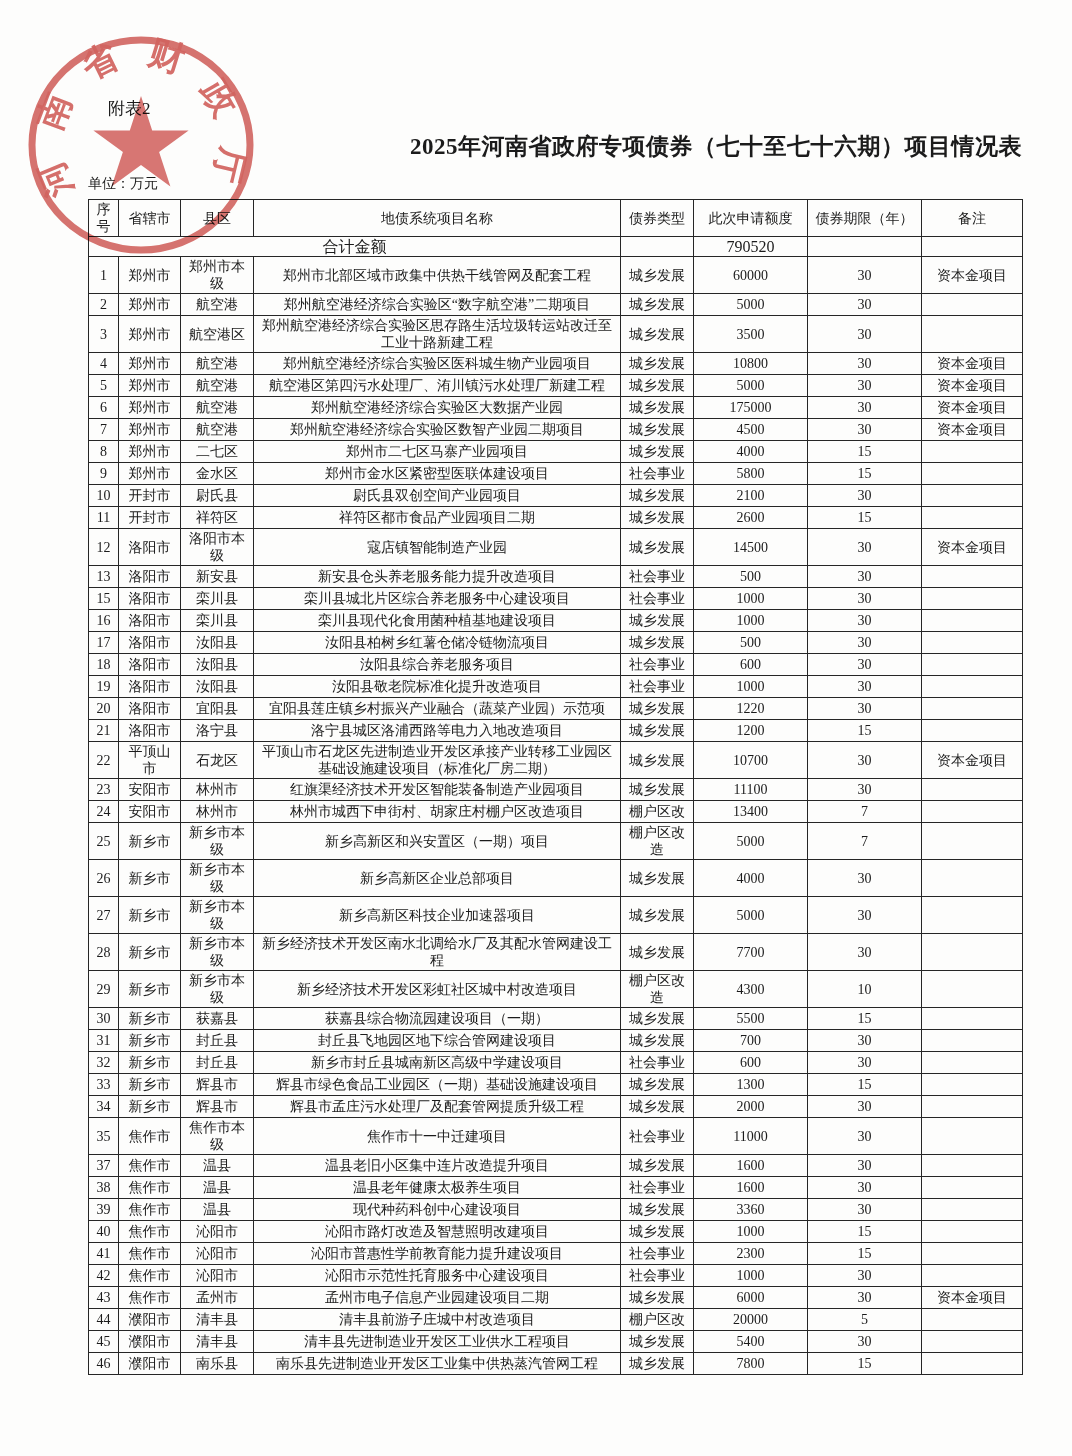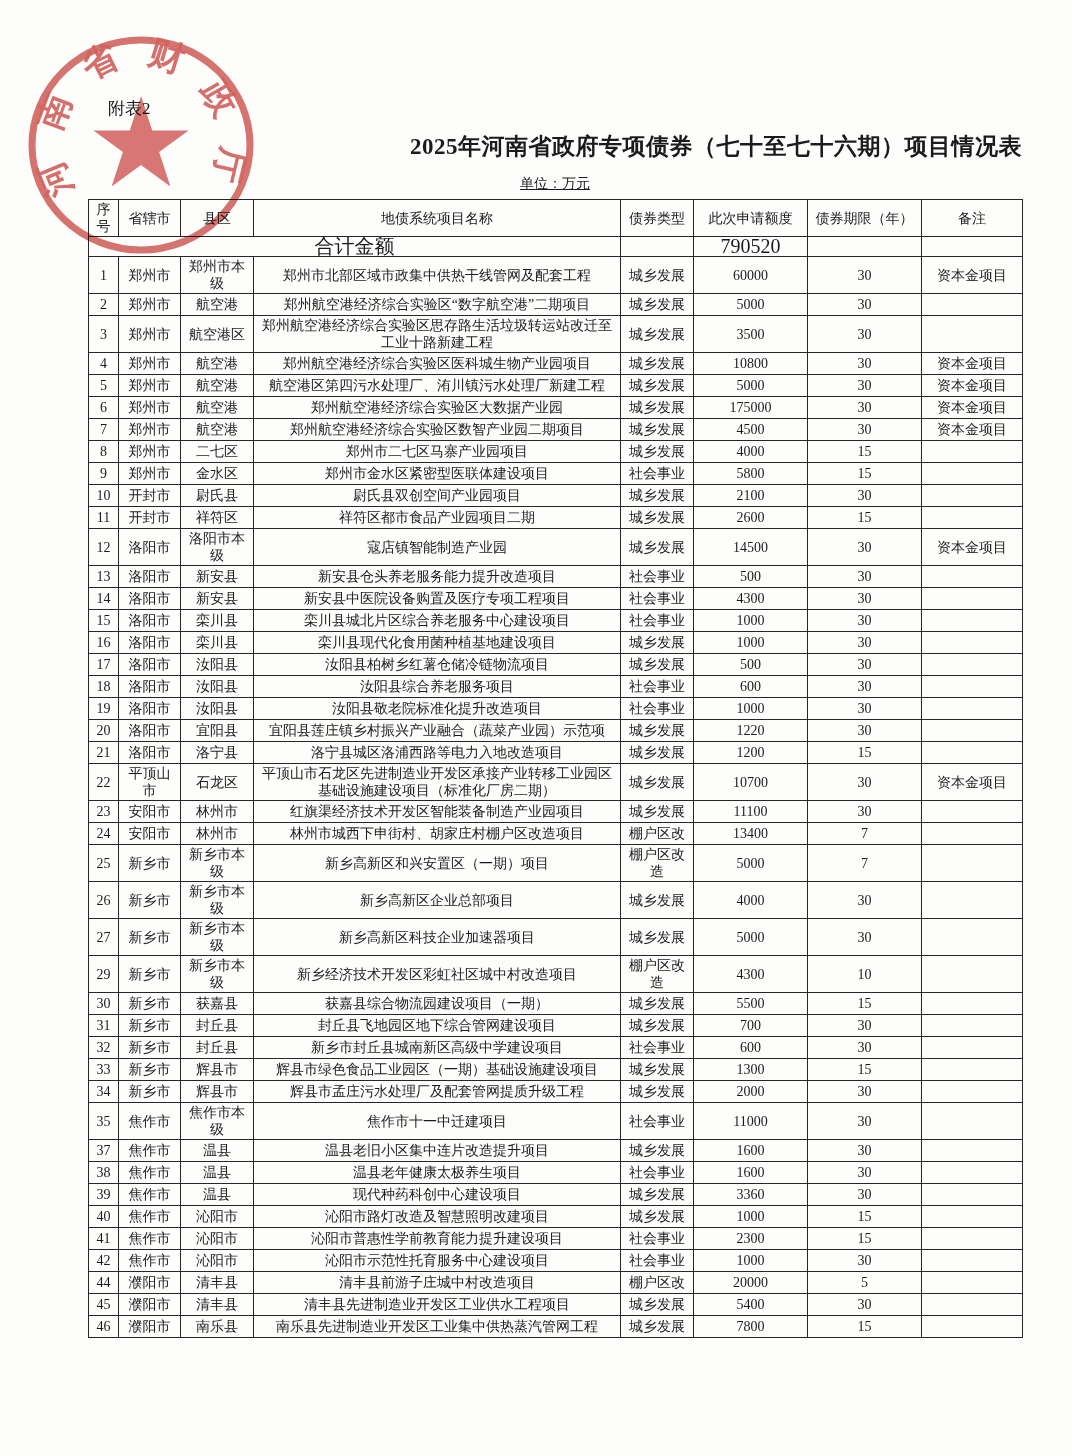--- a/index.html
+++ b/index.html
@@ -6,33 +6,33 @@
   .page{
     position:relative;width:1072px;height:1456px;margin:0 auto;
     background:#fdfdfc;overflow:hidden;
     font-family:"Liberation Serif","DejaVu Serif",serif;color:#1b1b1b;
   }
   .appendix{position:absolute;left:108px;top:97px;font-size:17px;z-index:3;}
   .title{
     position:absolute;left:88px;top:131px;width:934px;text-align:right;
     font-size:23px;font-weight:bold;letter-spacing:.5px;z-index:2;
   }
-  .unit{position:absolute;left:88px;top:175px;width:934px;text-align:center;font-size:14px;z-index:2;text-decoration:underline;}
+  .unit{position:absolute;left:88px;top:175px;width:934px;text-align:left;font-size:14px;z-index:2;}
   table.bonds{
     position:absolute;left:88px;top:199px;width:934px;
     border-collapse:collapse;table-layout:fixed;z-index:1;
   }
   .bonds th,.bonds td{
     border:1px solid #262626;text-align:center;vertical-align:middle;
     padding:1px 3px;font-size:14px;line-height:17px;font-weight:normal;
     overflow:hidden;word-break:break-all;
   }
   .bonds thead th{height:20px;}
   .bonds td.num{font-family:"Liberation Serif","DejaVu Serif",serif;}
-  .bonds tr.total-row td{height:17px;font-size:20px;}
+  .bonds tr.total-row td{height:17px;font-size:16px;}
   .bonds tbody tr.data-row td{height:19px;}
   col.c-no{width:30px;}  col.c-city{width:62px;}  col.c-county{width:73px;}
   col.c-proj{width:367px;} col.c-type{width:73px;} col.c-amt{width:114px;}
   col.c-term{width:114px;} col.c-note{width:101px;}
   .seal{
     position:absolute;left:24px;top:34px;z-index:4;opacity:.82;
     mix-blend-mode:multiply;pointer-events:none;
   }
 </style>
 </head>
@@ -210,30 +210,20 @@
     <td class="num">13</td>
     <td>洛阳市</td>
     <td>新安县</td>
     <td>新安县仓头养老服务能力提升改造项目</td>
     <td>社会事业</td>
     <td class="num">500</td>
     <td class="num">30</td>
     <td></td>
   </tr>
         <tr class="data-row">
-    <td class="num">14</td>
-    <td>洛阳市</td>
-    <td>新安县</td>
-    <td>新安县中医院设备购置及医疗专项工程项目</td>
-    <td>社会事业</td>
-    <td class="num">4300</td>
-    <td class="num">30</td>
-    <td></td>
-  </tr>
-        <tr class="data-row">
     <td class="num">15</td>
     <td>洛阳市</td>
     <td>栾川县</td>
     <td>栾川县城北片区综合养老服务中心建设项目</td>
     <td>社会事业</td>
     <td class="num">1000</td>
     <td class="num">30</td>
     <td></td>
   </tr>
         <tr class="data-row">
@@ -350,20 +340,30 @@
     <td class="num">27</td>
     <td>新乡市</td>
     <td>新乡市本级</td>
     <td>新乡高新区科技企业加速器项目</td>
     <td>城乡发展</td>
     <td class="num">5000</td>
     <td class="num">30</td>
     <td></td>
   </tr>
         <tr class="data-row">
+    <td class="num">28</td>
+    <td>新乡市</td>
+    <td>新乡市本级</td>
+    <td>新乡经济技术开发区南水北调给水厂及其配水管网建设工程</td>
+    <td>城乡发展</td>
+    <td class="num">7700</td>
+    <td class="num">30</td>
+    <td></td>
+  </tr>
+        <tr class="data-row">
     <td class="num">29</td>
     <td>新乡市</td>
     <td>新乡市本级</td>
     <td>新乡经济技术开发区彩虹社区城中村改造项目</td>
     <td>棚户区改造</td>
     <td class="num">4300</td>
     <td class="num">10</td>
     <td></td>
   </tr>
         <tr class="data-row">
@@ -478,20 +478,30 @@
   </tr>
         <tr class="data-row">
     <td class="num">42</td>
     <td>焦作市</td>
     <td>沁阳市</td>
     <td>沁阳市示范性托育服务中心建设项目</td>
     <td>社会事业</td>
     <td class="num">1000</td>
     <td class="num">30</td>
     <td></td>
+  </tr>
+        <tr class="data-row">
+    <td class="num">43</td>
+    <td>焦作市</td>
+    <td>孟州市</td>
+    <td>孟州市电子信息产业园建设项目二期</td>
+    <td>城乡发展</td>
+    <td class="num">6000</td>
+    <td class="num">30</td>
+    <td>资本金项目</td>
   </tr>
         <tr class="data-row">
     <td class="num">44</td>
     <td>濮阳市</td>
     <td>清丰县</td>
     <td>清丰县前游子庄城中村改造项目</td>
     <td>棚户区改</td>
     <td class="num">20000</td>
     <td class="num">5</td>
     <td></td>

